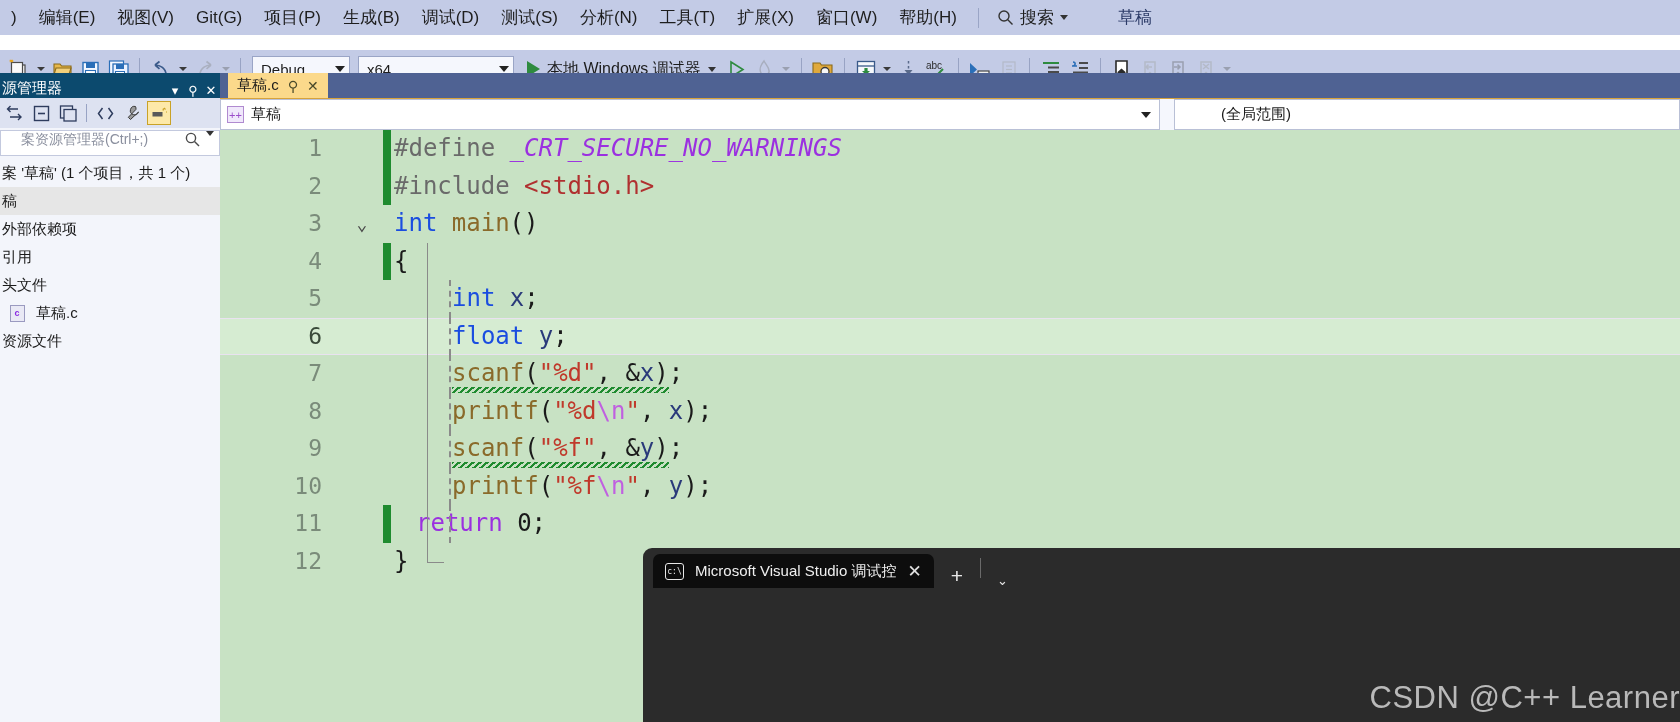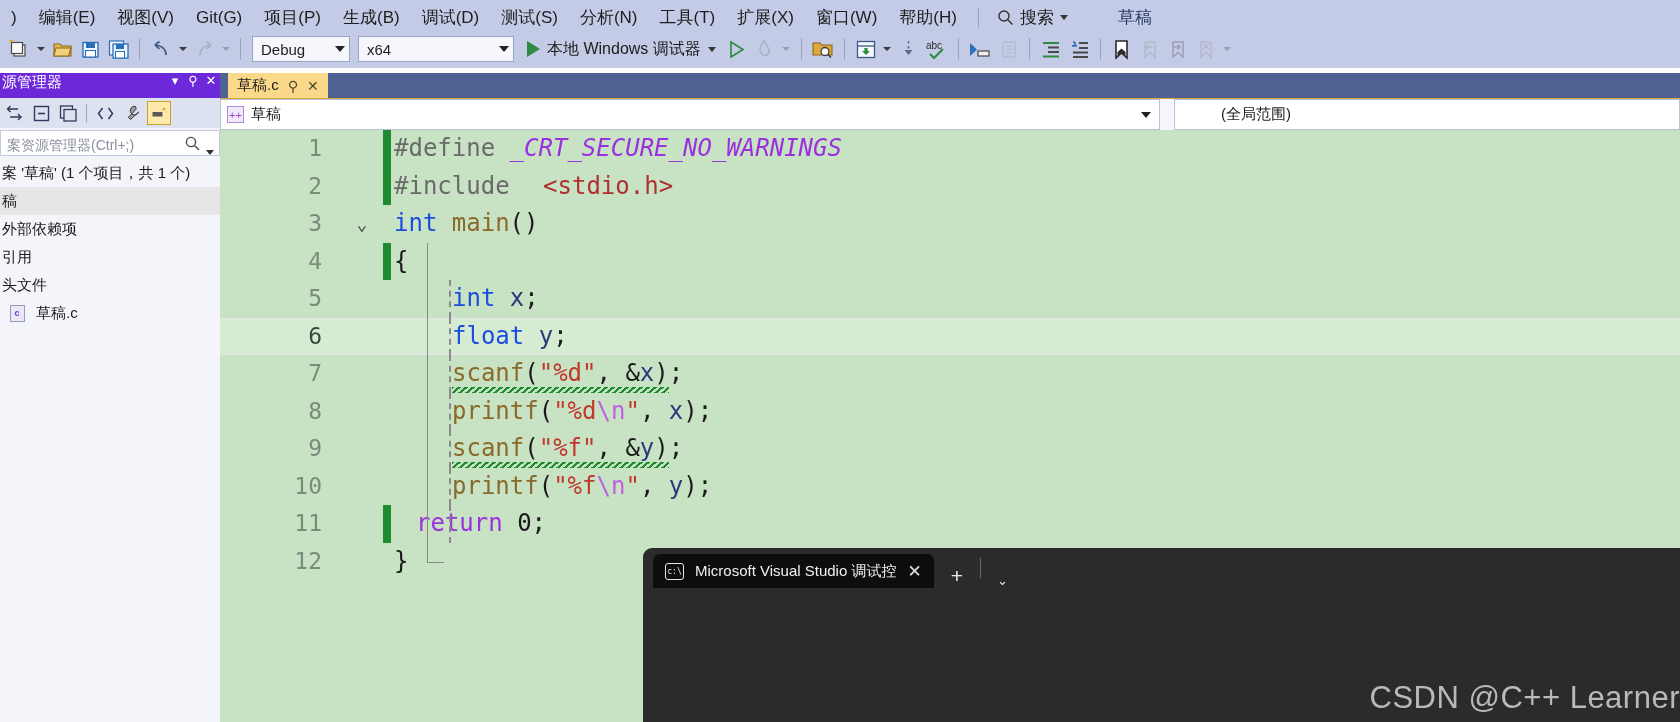--- a/index.html
+++ b/index.html
@@ -20,54 +20,54 @@
   }
   .menu-item { padding: 0 11px; height: 35px; line-height: 35px; white-space: nowrap; }
   .menu-sep-v { width: 1px; height: 20px; background: #9aa5c6; margin: 0 10px; }
   .search-box { display: flex; align-items: center; gap: 6px; padding: 0 8px; height: 35px; }
   .search-box svg { display: block; }
   .caret-dn { width: 0; height: 0; border-left: 4px solid transparent; border-right: 4px solid transparent; border-top: 5px solid #333; }
   .proj-name { margin-left: 42px; color: #2b3a67; font-size: 17px; }
 
   
   .toolbar {
-    position: absolute; left: 0; top: 30px; width: 1680px; height: 38px;
+    position: absolute; left: 0; top: 50px; width: 1680px; height: 38px;
     background: #c3cbe6;
     display: flex; align-items: center; padding-left: 6px; gap: 2px;
   }
   .tb-btn { width: 26px; height: 30px; display: flex; align-items: center; justify-content: center; border-radius: 2px; }
   .tb-caret { width: 13px; height: 30px; display: flex; align-items: center; justify-content: center; }
   .tb-caret i { width: 0; height: 0; border-left: 4px solid transparent; border-right: 4px solid transparent; border-top: 4px solid #3a3a3a; display: block; }
   .tb-caret.dim i { border-top-color: #9aa0b0; }
   .tb-sep { width: 1px; height: 22px; background: #98a3c4; margin: 0 6px; }
   .combo {
     height: 26px; background: #f5f7fd; border: 1px solid #9aa5c6;
     display: flex; align-items: center; justify-content: space-between;
     font-size: 15px; color: #1e1e1e; padding: 0 4px 0 8px; margin: 0 3px;
   }
   .combo .cb-caret { width: 0; height: 0; border-left: 5px solid transparent; border-right: 5px solid transparent; border-top: 6px solid #222; margin-left: 10px; }
   .run-btn { display: flex; align-items: center; gap: 7px; padding: 0 6px 0 8px; height: 30px; font-size: 16px; color: #1c1c1c; white-space: nowrap; }
   .play-tri { width: 0; height: 0; border-top: 8px solid transparent; border-bottom: 8px solid transparent; border-left: 13px solid #2e8b3f; }
 
   
   .se-panel { position: absolute; left: 0; top: 73px; width: 220px; height: 649px; background: #f3f5fb; }
   .se-title {
-    height: 25px; background: #6d28d9; color: #ffffff;
-    display: flex; align-items: flex-start; font-size: 15px; padding-left: 2px;
+    height: 25px; background: #0c4a6e; color: #ffffff;
+    display: flex; align-items: flex-end; font-size: 15px; padding-left: 2px;
   }
   .se-title .t { flex: 1; white-space: nowrap; overflow: hidden; }
   .se-title .ic { width: 18px; text-align: center; font-size: 13px; color: #fff; }
   .se-tools {
     height: 30px; background: #dde2f1; display: flex; align-items: center; gap: 3px; padding-left: 2px;
   }
   .se-tool { width: 24px; height: 24px; display: flex; align-items: center; justify-content: center; color: #2e3c5e; }
   .se-tool.active { background: #fde9a9; border: 1px solid #c9a227; }
   .se-search {
     height: 26px; background: #ffffff; border: 1px solid #c3c9de; margin: 2px 0 0 0;
-    display: flex; align-items: flex-end; font-size: 14px; color: #8a8f9e; padding-left: 6px;
+    display: flex; align-items: flex-start; font-size: 14px; color: #8a8f9e; padding-left: 20px;
   }
   .se-search .ph { flex: 1; white-space: nowrap; overflow: hidden; }
   .se-tree { font-size: 15px; color: #1a1a1a; padding-top: 3px; }
   .se-row { height: 28px; display: flex; align-items: center; white-space: nowrap; padding-left: 2px; }
   .se-row.sel { background: #e6e6e6; }
   .se-row .fico { width: 22px; display: flex; align-items: center; justify-content: center; }
   .c-file-ico { width: 15px; height: 17px; background: #e9e9f5; border: 1px solid #9a9ac0; position: relative; font-size: 9px; color: #8a2be2; display: flex; align-items: center; justify-content: center; font-weight: bold; }
 
   
   .editor-wrap { position: absolute; left: 220px; top: 73px; width: 1460px; height: 649px; background: #4f6293; }
@@ -95,21 +95,21 @@
   .gutter-num { width: 120px; text-align: right; padding-right: 18px; color: #7a8b7a; font-size: 23px; }
   .gutter-num.bold { color: #3a4a3a; }
   .chg-bar { position: absolute; left: 163px; width: 8px; height: 37.5px; background: #1f8b2f; }
   .fold-col { width: 44px; display: flex; align-items: center; justify-content: center; }
   .chev { color: #4a4a4a; font-size: 18px; }
   .ind-guide { position: absolute; left: 229px; top: 0; width: 0; height: 37.5px; border-left: 2px dashed #8a8a8a; }
   .brace-guide { position: absolute; left: 207px; top: 0; width: 0; height: 37.5px; border-left: 1px solid #8a8a8a; }
   .code-txt { padding-left: 10px; }
   .k-prep { color: #6a6a6a; }
   .k-macro { color: #9b30e0; font-style: italic; }
-  .k-inc { color: #b03030; margin-left: 19px; }
+  .k-inc { color: #b03030; }
   .k-kw { color: #1a4de0; }
   .k-fn { color: #8a6a2a; }
   .k-str { color: #c0392b; }
   .k-esc { color: #c060e0; }
   .k-var { color: #2a3a7a; }
   .k-plain { color: #1a1a1a; }
   .k-ret { color: #9b30e0; }
   .sq { position: relative; }
   .squiggle {
     position: absolute; left: 0; bottom: -6px; height: 6px; width: 100%;
@@ -419,20 +419,23 @@
       </div>
       <div class="se-row">
         <span>头文件</span>
       </div>
       <div class="se-row" style="padding-left:6px">
         <span class="fico">
             <span class="c-file-ico">c</span>
           </span>
         <span style="padding-left:8px">草稿.c</span>
       </div>
+      <div class="se-row">
+        <span>资源文件</span>
+      </div>
     </div>
   </div>
 
   <div class="editor-wrap">
 
     <div class="tabstrip">
       <div class="doc-tab">
         <span>草稿.c</span>
         <span class="pin">⚲</span>
         <span class="x">✕</span>

